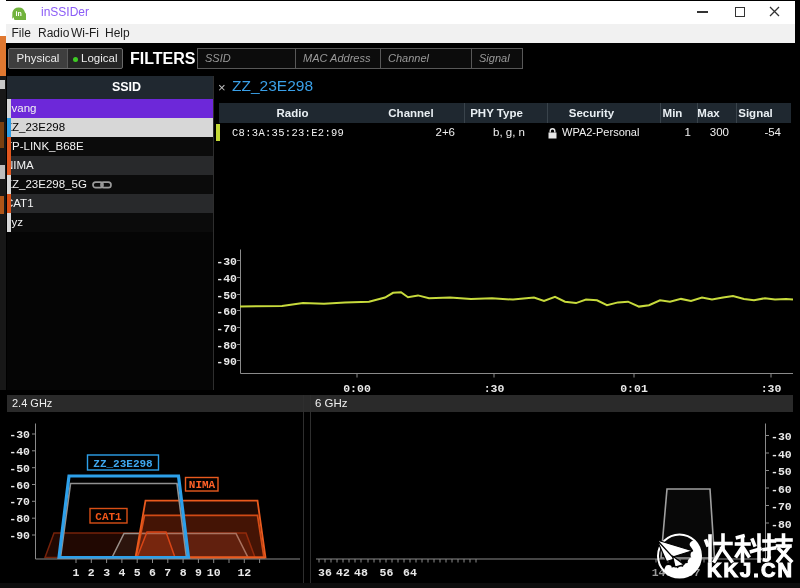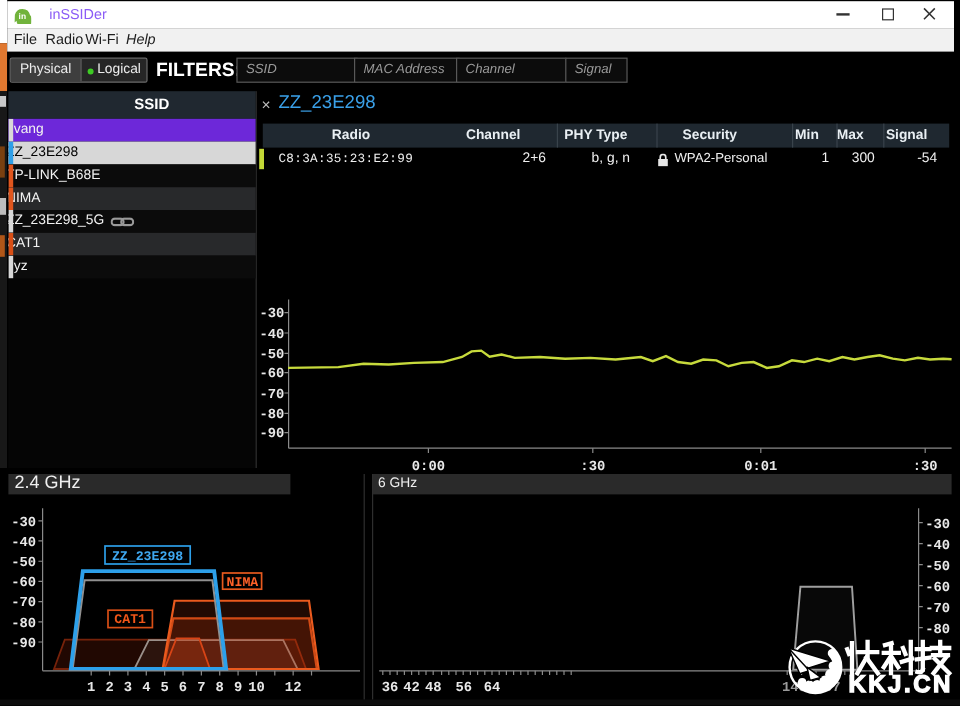--- a/index.html
+++ b/index.html
@@ -30,21 +30,21 @@
 <div class="abs" style="left:697px;top:11px;width:11px;height:1.5px;background:#333;"></div>
 <div class="abs" style="left:735px;top:7px;width:8px;height:8px;border:1.2px solid #333;"></div>
 <svg class="abs" style="left:769px;top:6px;" width="11" height="11" viewBox="0 0 11 11">
   <path d="M1 1 L10 10 M10 1 L1 10" stroke="#333" stroke-width="1.3"></path>
 </svg>
 
 <div class="abs" style="left:6px;top:23.5px;width:789px;height:19.5px;background:#f1f1f1;"></div>
 <div class="abs" style="left:11.5px;top:26px;font-size:12px;color:#1d1d1d;">File</div>
 <div class="abs" style="left:38px;top:26px;font-size:12px;color:#1d1d1d;">Radio</div>
 <div class="abs" style="left:71px;top:26px;font-size:12px;color:#1d1d1d;">Wi-Fi</div>
-<div class="abs" style="left:105px;top:26px;font-size:12px;color:#1d1d1d;font-style:italic;">Help</div>
+<div class="abs" style="left:105px;top:26px;font-size:12px;color:#1d1d1d;">Help</div>
 
 <div class="abs" style="left:8px;top:48px;width:113px;height:19px;border:1px solid #6a6a6a;border-radius:2px;background:#262626;">
   <div class="abs" style="left:0;top:0;width:58px;height:19px;background:#3e3e3e;border-right:1px solid #5a5a5a;color:#ececec;font-size:11.5px;text-align:center;line-height:19px;">Physical</div>
   <div class="abs" style="left:64px;top:8px;width:5px;height:5px;border-radius:50%;background:#3ecb24;"></div>
   <div class="abs" style="left:72px;top:0;color:#ececec;font-size:11.5px;line-height:19px;">Logical</div>
 </div>
 <div class="abs" style="left:130px;top:50px;font-size:16px;font-weight:bold;color:#fff;text-align:right;">FILTERS:</div>
 <div class="abs" style="left:197px;top:48px;width:92px;height:19px;border:1px solid #585858;background:#0c0c0c;color:#9a9a9a;font-style:italic;font-size:11px;line-height:19px;padding-left:7px;">SSID</div>
 <div class="abs" style="left:295px;top:48px;width:79px;height:19px;border:1px solid #585858;background:#0c0c0c;color:#9a9a9a;font-style:italic;font-size:11px;line-height:19px;padding-left:7px;">MAC Address</div>
 <div class="abs" style="left:380px;top:48px;width:83px;height:19px;border:1px solid #585858;background:#0c0c0c;color:#9a9a9a;font-style:italic;font-size:11px;line-height:19px;padding-left:7px;">Channel</div>
@@ -153,21 +153,21 @@
   </g>
   <polyline fill="none" stroke="#c7da3c" stroke-width="2" points="
     240,306.6 282,305.9 303,303.1 324,303.8 345,302.4 369,301.7 385,297.5
     393,292.8 401,292.2 408,297.2 418,295.4 429,298.2 450,297.5 471,298.9 492,298.2
     513,299.6 534,297.5 544,301 555,296.8 565,301.7 576,303.1 586,299.6
     597,300.3 607,305.2 618,302.4 628,301.7 639,306.6 649,305.2 660,300.3
     670,301.7 681,298.9 691,301 702,297.5 712,299.6 723,297.5 733,296.1
     744,298.9 754,300.3 765,298.2 775,299.6 786,298.9 793,299.4"></polyline>
 </svg>
 
-<div class="abs" style="left:7px;top:395px;width:235px;height:16.5px;background:#2a2a2a;color:#efefef;font-size:15px;line-height:16.5px;"><span style="margin-left:5px;">2.4 GHz</span></div>
+<div class="abs" style="left:7px;top:395px;width:331px;height:16.5px;background:#2a2a2a;color:#efefef;font-size:11px;line-height:16.5px;"><span style="margin-left:5px;">2.4 GHz</span></div>
 <div class="abs" style="left:310px;top:395px;width:483px;height:16.5px;background:#2a2a2a;color:#efefef;font-size:11.5px;line-height:16.5px;"><span style="margin-left:5px;">6 GHz</span></div>
 
 <svg class="abs" style="left:7px;top:411px;" width="297" height="172" viewBox="7 411 297 172">
 
   <polygon points="45,557.5 54,533 246,533 255,557.5" fill="rgba(110,28,6,0.30)" stroke="#76220a" stroke-width="1.5"></polygon>
 
   <polygon points="112,557.5 124,533.5 236,533.5 248,557.5" fill="rgba(120,110,100,0.12)" stroke="#9a908a" stroke-width="1.5"></polygon>
 
   <polygon points="137,557.5 147,532 166,532 175,557.5" fill="rgba(200,60,15,0.22)" stroke="#df4a1a" stroke-width="1.5"></polygon>
 

